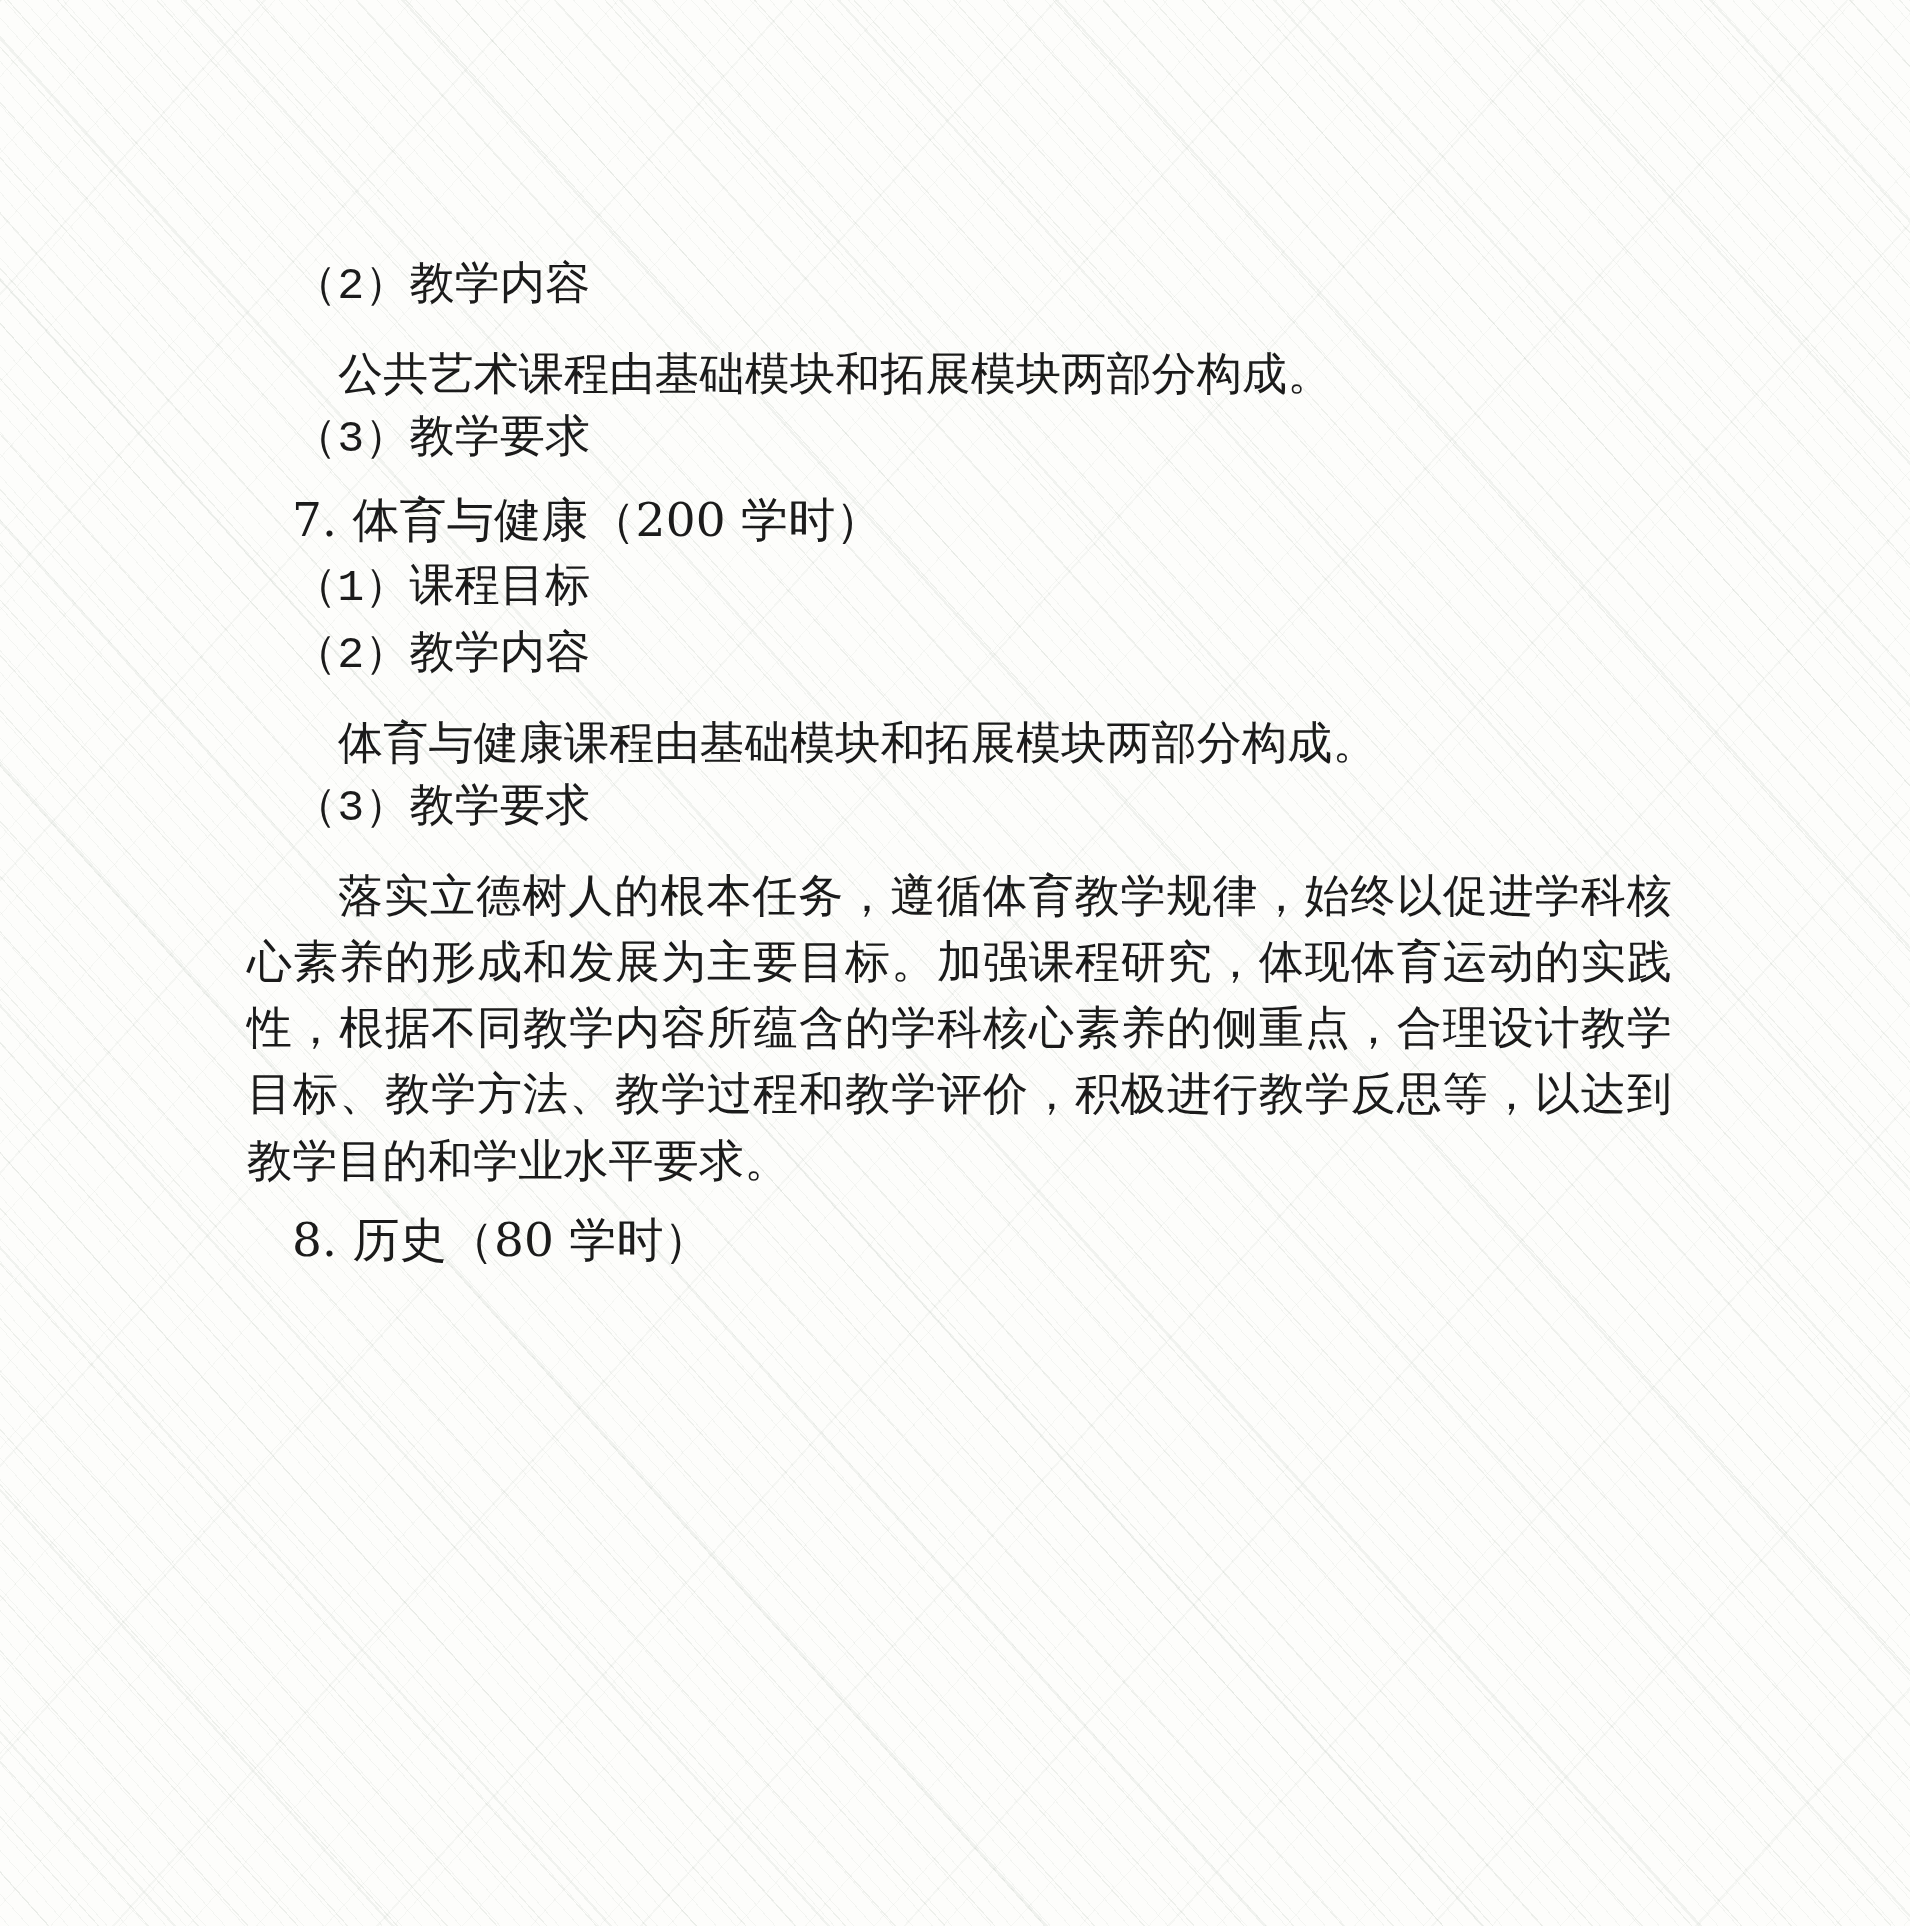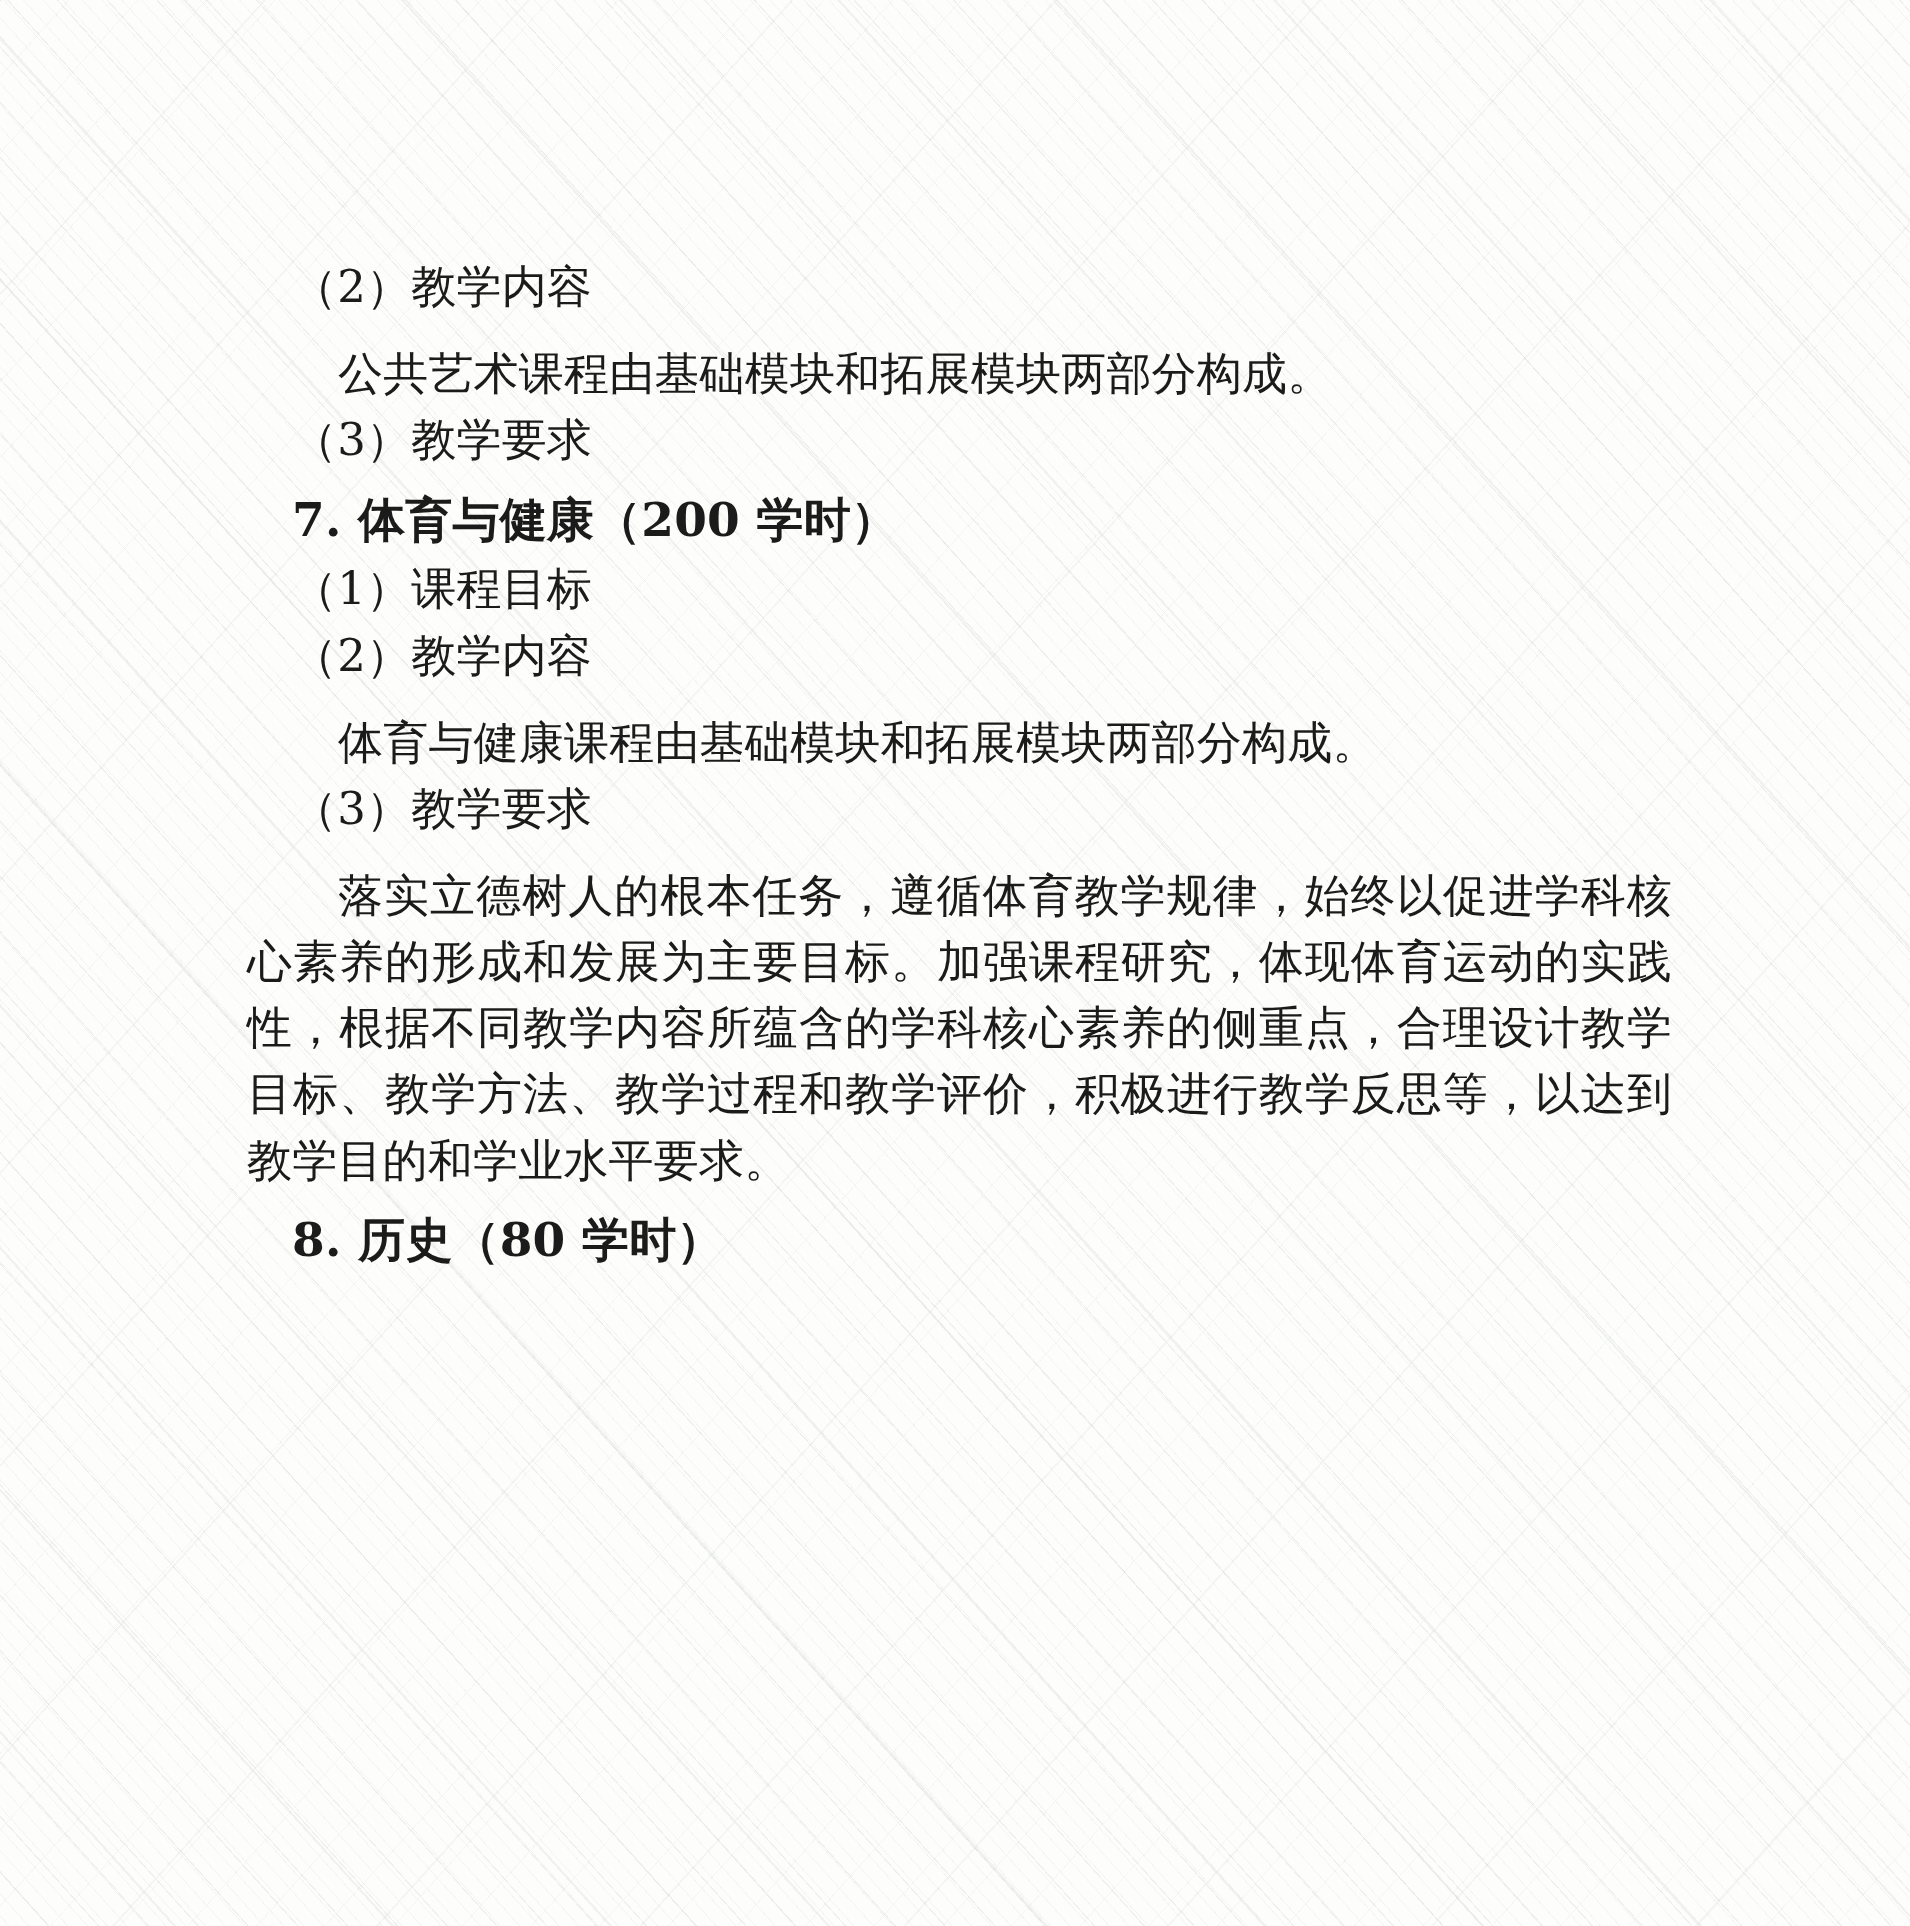--- a/index.html
+++ b/index.html
@@ -52,24 +52,25 @@
     letter-spacing: 0.2px;
     text-align: justify;
     text-justify: inter-character;
   }
   .indent {
     text-indent: 91px;
     margin-top: 21px;
   }
   .sub-label {
     text-indent: 45px;
+    font-family: Liberation Mono, monospace;
   }
   .heading {
     text-indent: 45px;
-    font-weight: bold;
+    font-weight: normal;
     font-size: 47px;
     margin-top: 5.4px;
   }
   .gap-sm { height: 2.3px; }
   .gap-md { height: 6.2px; }
 </style>
 </head>
 <body>
 
 <div class="page">

